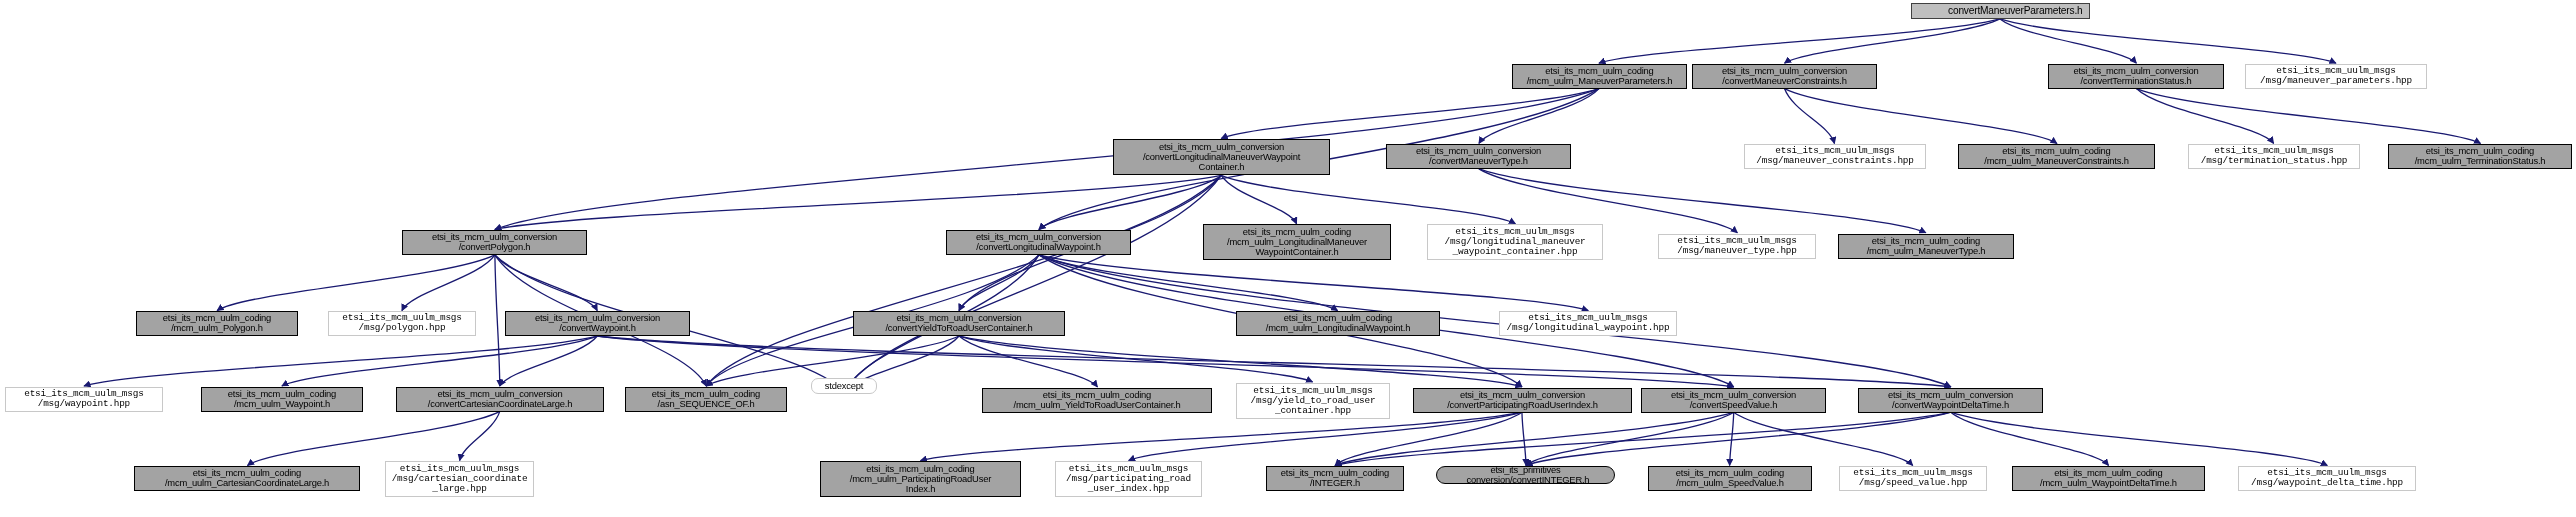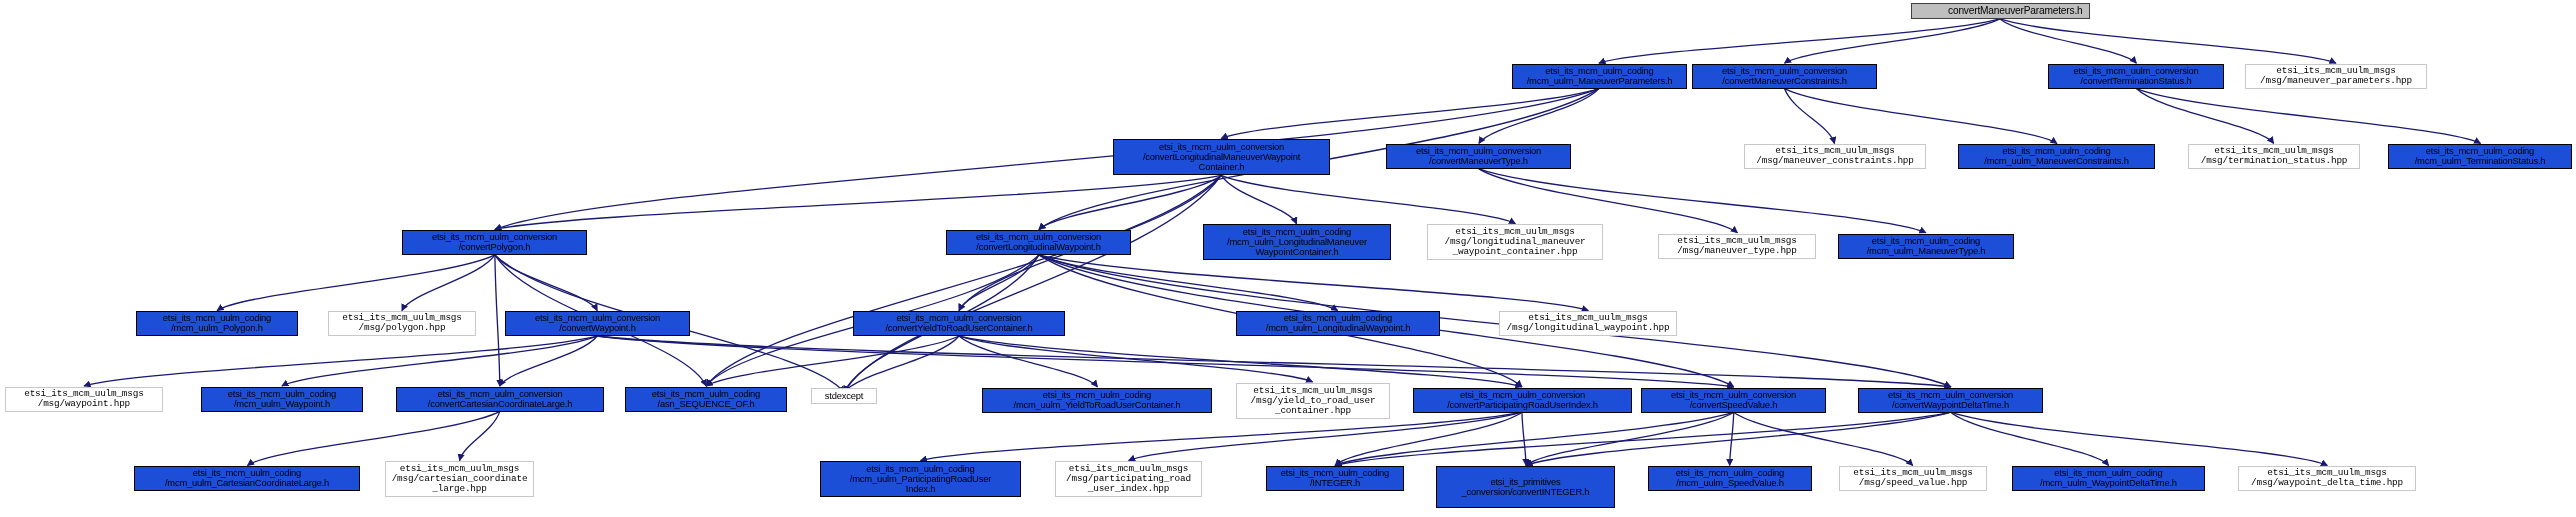--- a/index.html
+++ b/index.html
@@ -28,21 +28,21 @@
   }
   
   .node.root{
     background:#bfbfbf;
     border:0.8px solid #404040;
     font-size:10.2px;
     padding-left:32px;
   }
   
   .node.hdr{
-    background:#1d4ed8;
+    background:#a3a3a3;
     border:0.8px solid #000000;
     font-size:9.4px;
   }
   
   .node.msg{
     background:#ffffff;
     border:0.8px solid #c8c8c8;
     font-size:9.4px;
     font-family:Liberation Mono, monospace;
   }
@@ -175,21 +175,21 @@
       <div class="node msg" style="left: 1499px; top: 311px; width: 178px; height: 24.6px;">etsi_its_mcm_uulm_msgs
 /msg/longitudinal_waypoint.hpp</div>
       <div class="node msg" style="left: 4.9px; top: 387px; width: 158px; height: 24.6px;">etsi_its_mcm_uulm_msgs
 /msg/waypoint.hpp</div>
       <div class="node hdr" style="left: 201px; top: 387px; width: 162px; height: 24.6px;">etsi_its_mcm_uulm_coding
 /mcm_uulm_Waypoint.h</div>
       <div class="node hdr" style="left: 396px; top: 387px; width: 208px; height: 24.6px;">etsi_its_mcm_uulm_conversion
 /convertCartesianCoordinateLarge.h</div>
       <div class="node hdr" style="left: 625px; top: 387px; width: 162px; height: 24.6px;">etsi_its_mcm_uulm_coding
 /asn_SEQUENCE_OF.h</div>
-      <div class="node sys" style="left: 811px; top: 388px; width: 66px; height: 16.4px;">stdexcept</div>
+      <div class="node sys" style="left: 811px; top: 378px; width: 66px; height: 16.4px; border-radius: 7px;">stdexcept</div>
       <div class="node hdr" style="left: 982px; top: 388px; width: 230px; height: 24.6px;">etsi_its_mcm_uulm_coding
 /mcm_uulm_YieldToRoadUserContainer.h</div>
       <div class="node msg" style="left: 1236px; top: 383px; width: 154px; height: 36px;">etsi_its_mcm_uulm_msgs
 /msg/yield_to_road_user
 _container.hpp</div>
       <div class="node hdr" style="left: 1413px; top: 388px; width: 219px; height: 24.6px;">etsi_its_mcm_uulm_conversion
 /convertParticipatingRoadUserIndex.h</div>
       <div class="node hdr" style="left: 1641px; top: 388px; width: 185px; height: 24.6px;">etsi_its_mcm_uulm_conversion
 /convertSpeedValue.h</div>
       <div class="node hdr" style="left: 1858px; top: 388px; width: 185px; height: 24.6px;">etsi_its_mcm_uulm_conversion
@@ -200,21 +200,21 @@
 /msg/cartesian_coordinate
 _large.hpp</div>
       <div class="node hdr" style="left: 820px; top: 461px; width: 201px; height: 36px;">etsi_its_mcm_uulm_coding
 /mcm_uulm_ParticipatingRoadUser
 Index.h</div>
       <div class="node msg" style="left: 1055px; top: 461px; width: 147px; height: 36px;">etsi_its_mcm_uulm_msgs
 /msg/participating_road
 _user_index.hpp</div>
       <div class="node hdr" style="left: 1266px; top: 466px; width: 138px; height: 24.6px;">etsi_its_mcm_uulm_coding
 /INTEGER.h</div>
-      <div class="node hdr" style="left: 1436px; top: 466px; width: 179px; height: 42px;">etsi_its_primitives
+      <div class="node hdr" style="left: 1436px; top: 466px; width: 179px; height: 18px; border-radius: 9px;">etsi_its_primitives
 _conversion/convertINTEGER.h</div>
       <div class="node hdr" style="left: 1648px; top: 466px; width: 164px; height: 24.6px;">etsi_its_mcm_uulm_coding
 /mcm_uulm_SpeedValue.h</div>
       <div class="node msg" style="left: 1839px; top: 466px; width: 148px; height: 24.6px;">etsi_its_mcm_uulm_msgs
 /msg/speed_value.hpp</div>
       <div class="node hdr" style="left: 2012px; top: 466px; width: 193px; height: 24.6px;">etsi_its_mcm_uulm_coding
 /mcm_uulm_WaypointDeltaTime.h</div>
       <div class="node msg" style="left: 2238px; top: 466px; width: 178px; height: 24.6px;">etsi_its_mcm_uulm_msgs
 /msg/waypoint_delta_time.hpp</div>
     </div>

